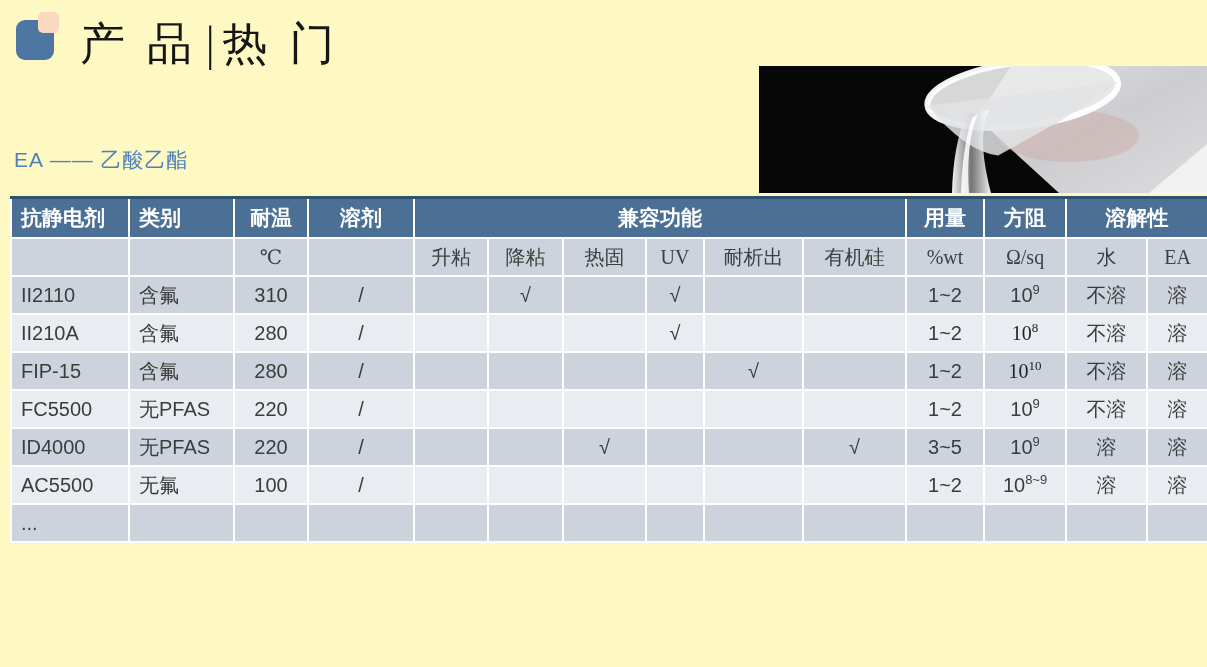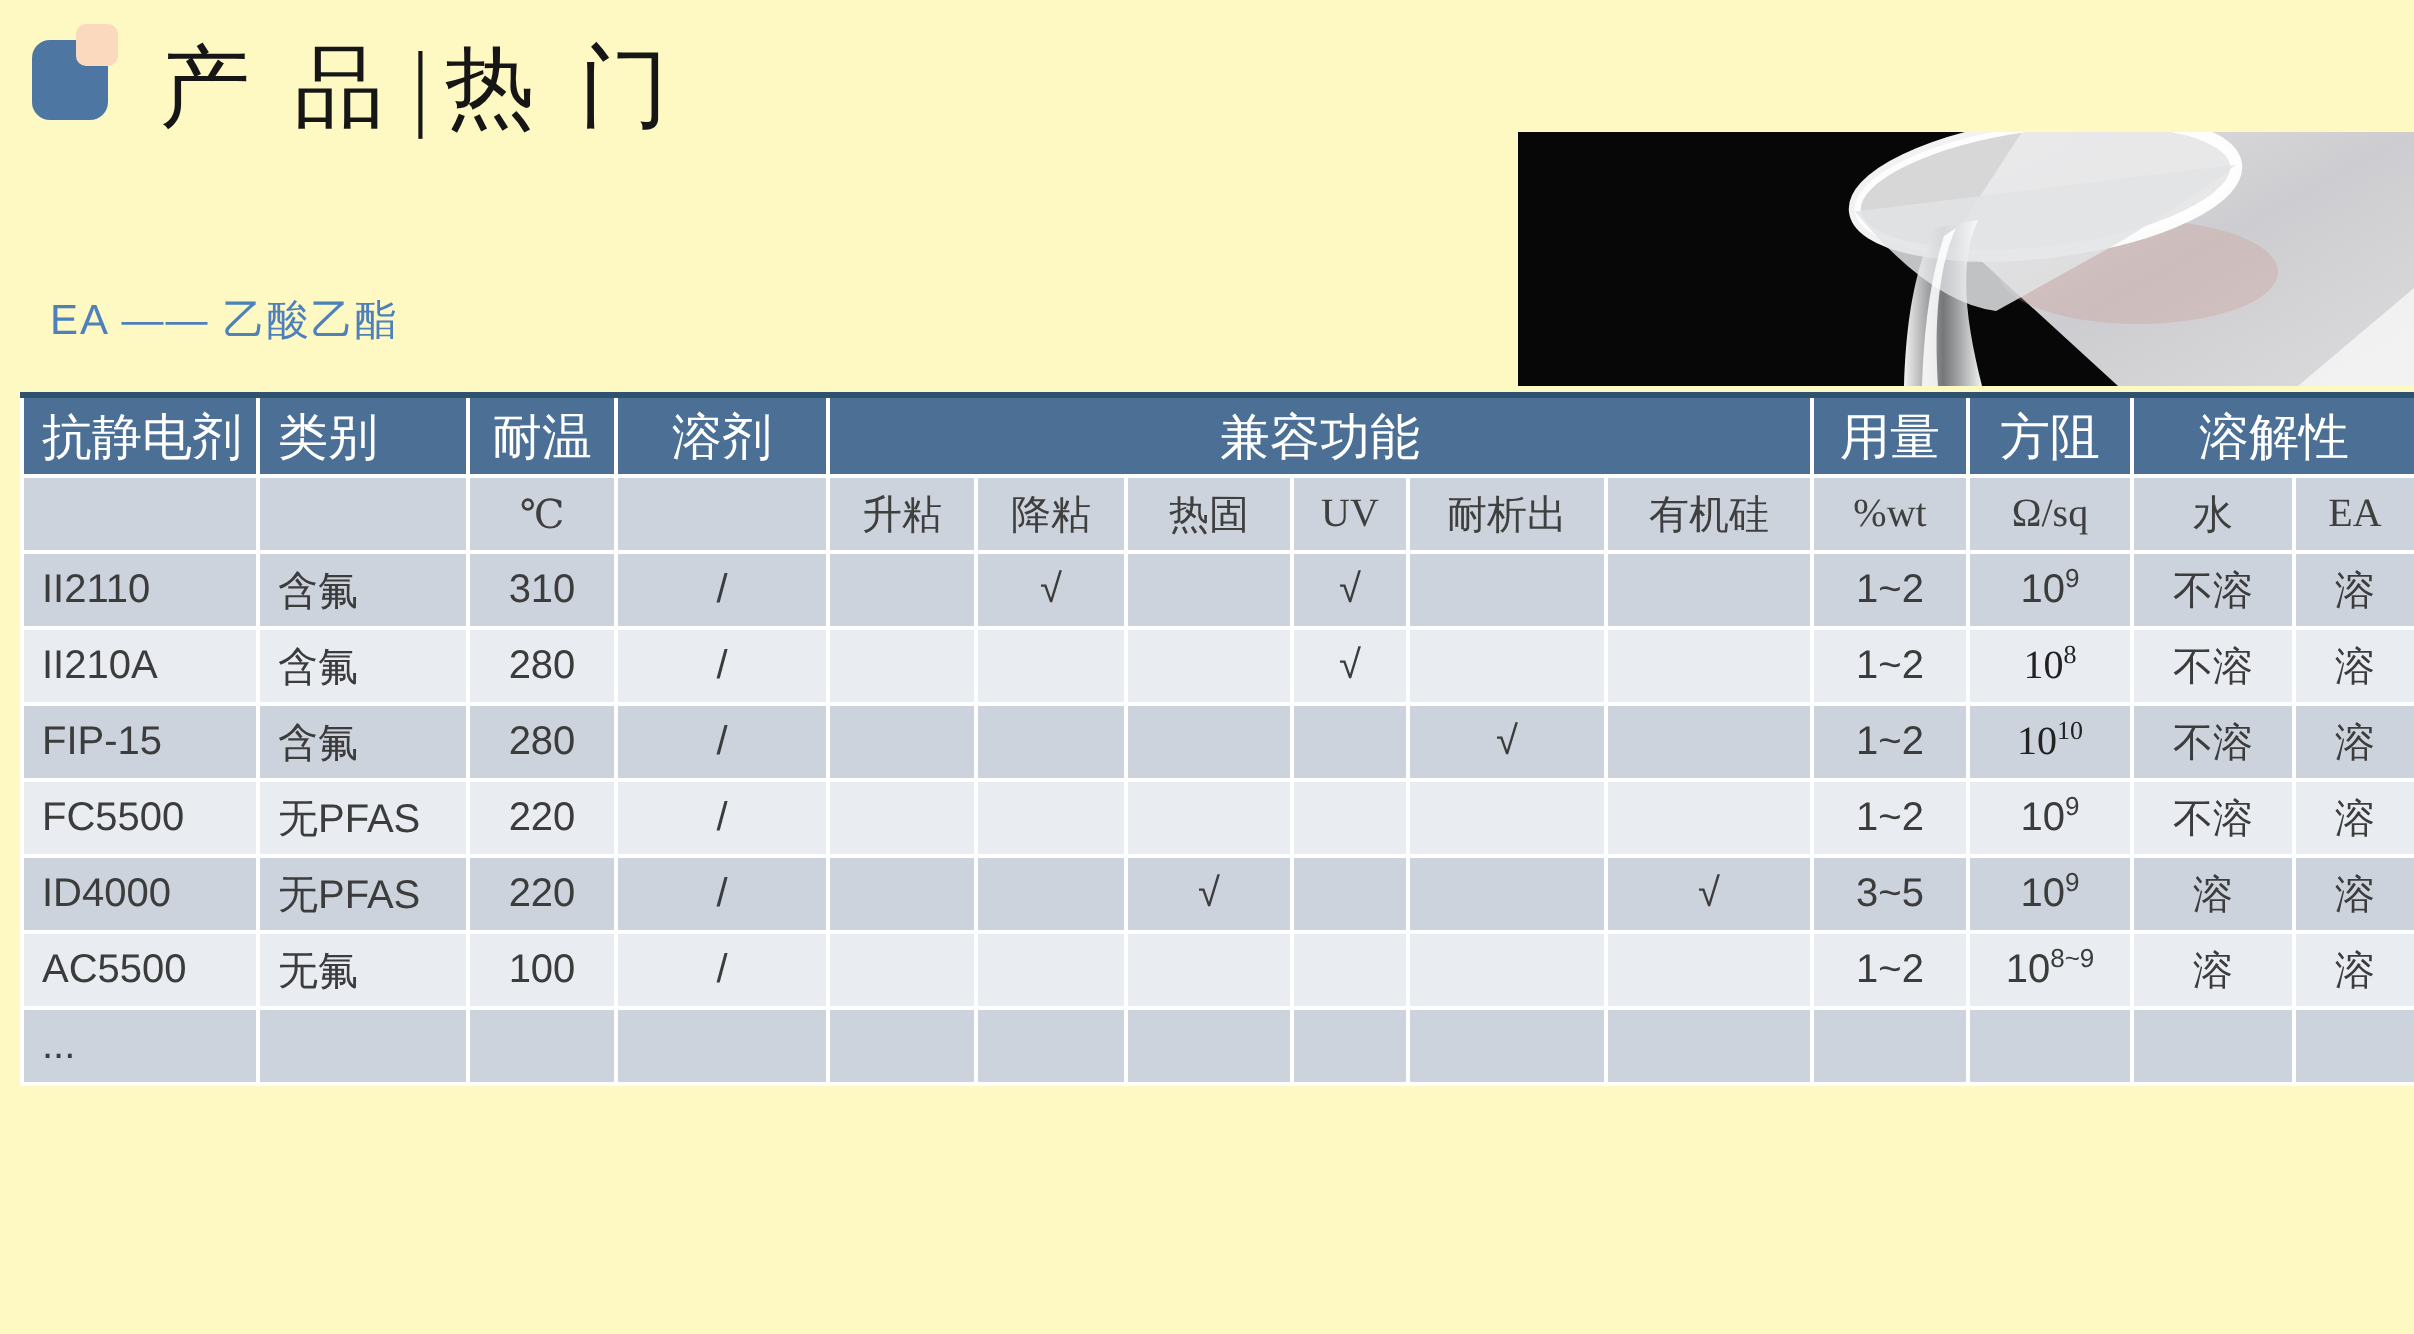--- a/index.html
+++ b/index.html
@@ -12,36 +12,37 @@
   .logo-blue{position:absolute;left:0;top:8px;width:38px;height:40px;background:#4d76a3;border-radius:9px;}
   .logo-peach{position:absolute;left:22px;top:0;width:21px;height:21px;background:#fbd9be;border-radius:5px;}
   
   .title{
     position:absolute;left:80px;top:14px;display:flex;align-items:center;
     font-family:"Liberation Serif","DejaVu Serif",serif;font-size:45px;color:#161616;
   }
   .title .seg{letter-spacing:22px;}
   .title .divider{margin:0 8px 0 -8px;font-weight:400;font-size:42px;transform:scaleY(1.15);}
   
-  .subtitle{position:absolute;left:25px;top:146px;font-size:21px;color:#4e80bc;letter-spacing:1px;}
+  .subtitle{position:absolute;left:14px;top:146px;font-size:21px;color:#4e80bc;letter-spacing:1px;}
   
   .photo{position:absolute;left:759px;top:66px;width:448px;height:127px;}
   
   table.data{
     position:absolute;left:10px;top:196px;width:1197px;
     border-collapse:collapse;table-layout:fixed;font-size:20px;
   }
   table.data th,table.data td{
     border:2px solid #ffffff;font-weight:normal;white-space:nowrap;overflow:hidden;
     text-align:center;vertical-align:middle;padding:0;
   }
   thead tr.hrow1 th{
-    background:#4c7095;color:#ffffff;height:38px;font-size:25px;
+    background:#4c7095;color:#ffffff;height:38px;font-size:21px;
     border-top:3px solid #2e5270;
     font-family:"Liberation Serif","DejaVu Serif",serif;
+    font-weight:bold;
   }
   thead tr.hrow2 th{
     height:36px;color:#3f3f3f;font-size:20px;
     font-family:"Liberation Serif","DejaVu Serif",serif;
   }
   table.data td{height:36px;}
   .al{text-align:left !important;padding-left:9px !important;}
   .band-dark{background:#ccd3dc;}
   .band-light{background:#e9ecf1;}
   tr.band-dark td{background:#ccd3dc;}

